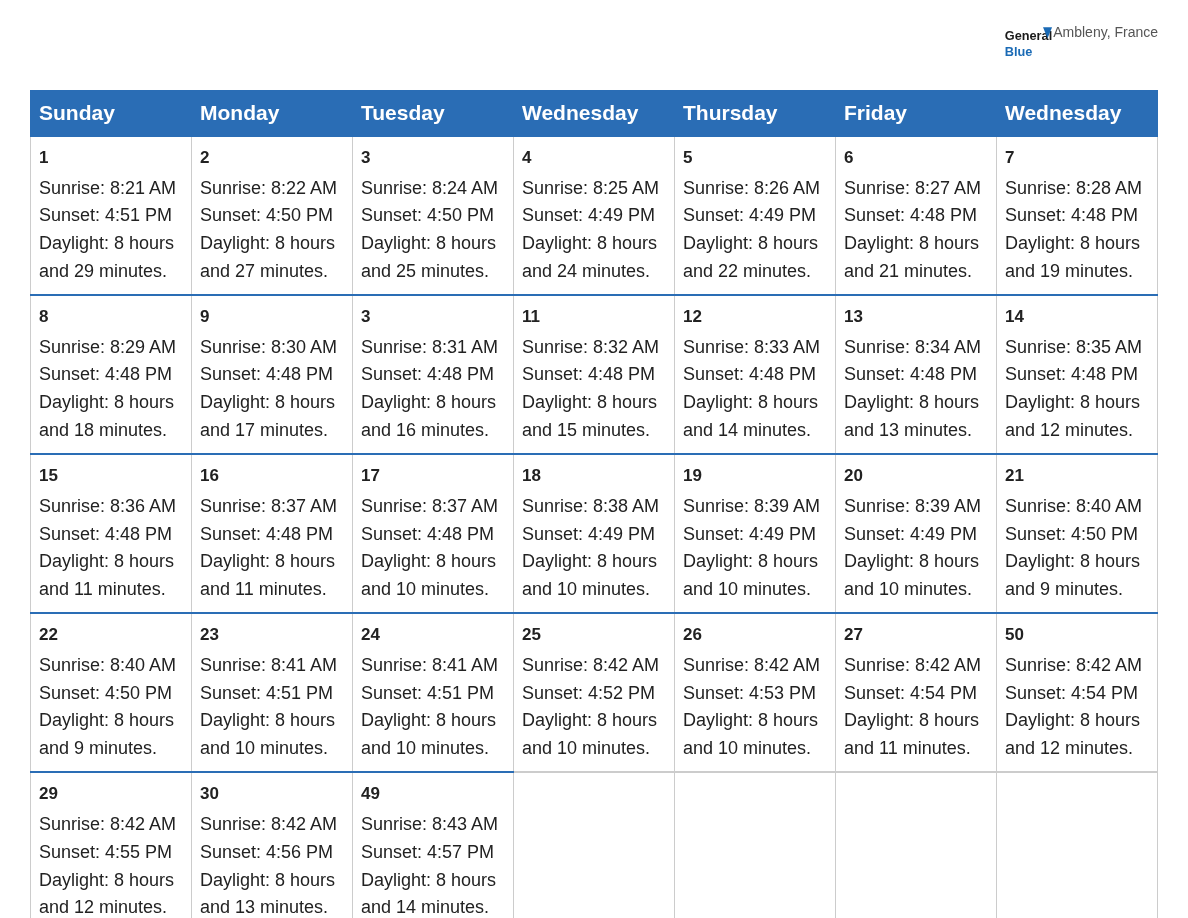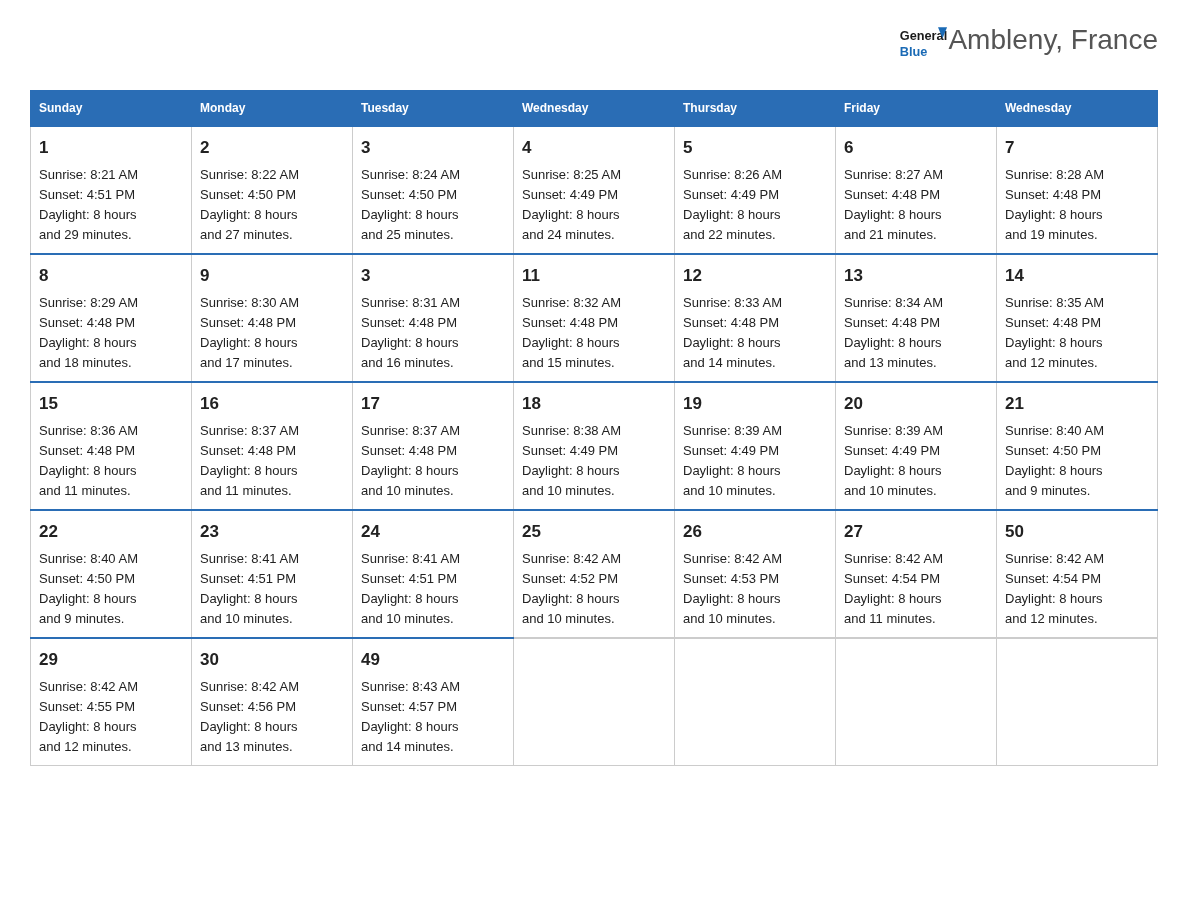--- a/index.html
+++ b/index.html
@@ -24,35 +24,35 @@
     .title-area {
       text-align: right;
     }
     .month-title {
       font-size: 52px;
       font-weight: bold;
       color: #1a1a1a;
       line-height: 1.1;
     }
     .location {
-      font-size: 28px;
+      font-size: 14px;
       color: #555;
       margin-top: 4px;
     }
     table {
       width: 100%;
       border-collapse: collapse;
       table-layout: fixed;
     }
     thead tr {
       background-color: #2a6db5;
     }
     thead th {
       color: #fff;
-      font-size: 12px;
+      font-size: 21px;
       font-weight: bold;
       padding: 10px 8px;
       text-align: left;
       border: 1px solid #2a6db5;
     }
     tbody tr {
       background-color: #fff;
     }
     tbody td {
       vertical-align: top;
@@ -70,21 +70,21 @@
     tbody tr + tr td {
       border-top: 2px solid #2a6db5;
     }
     .day-num {
       font-size: 17px;
       font-weight: bold;
       display: block;
       margin-bottom: 4px;
     }
     .day-info {
-      font-size: 13px;
+      font-size: 18px;
       line-height: 1.55;
     }
     .empty-cell {
       background: #fff;
       border-color: #ccc;
     }
     
     .logo-wrap {
       display: flex;
       align-items: center;

